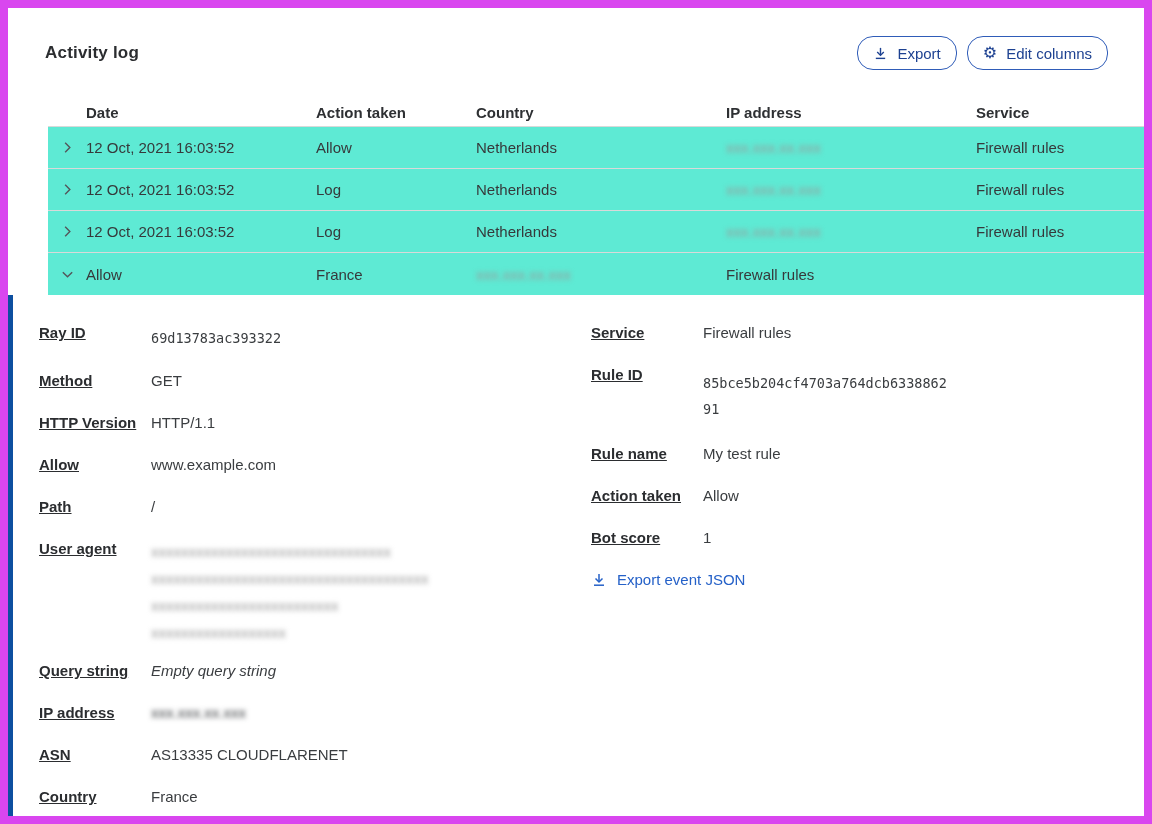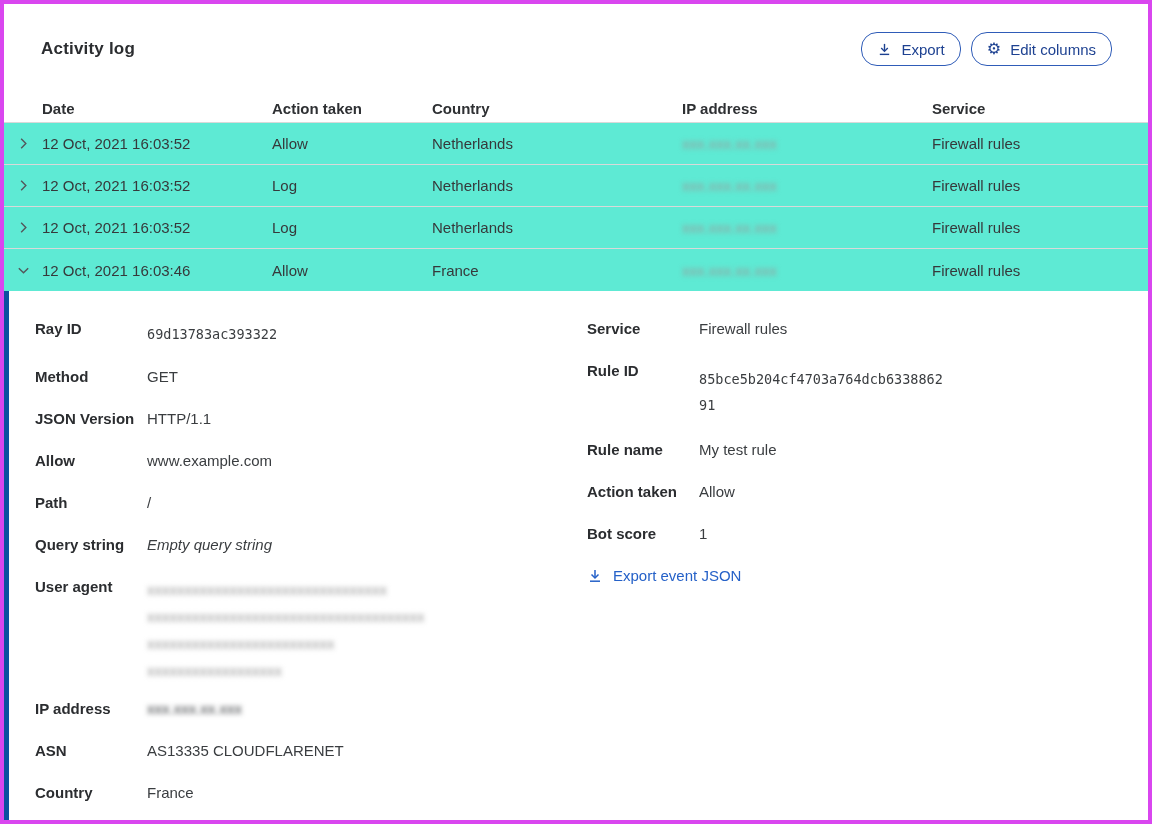--- a/index.html
+++ b/index.html
@@ -4,21 +4,21 @@
 <style>
   * { box-sizing: border-box; }
   html, body { margin: 0; padding: 0; background: #fff; }
   body {
     width: 1152px; height: 824px;
     font-family: "Liberation Sans", sans-serif;
     color: #35373a;
   }
   .window {
     width: 1152px; height: 824px;
-    border: 4px solid #d946ef;
+    border: 8px solid #d946ef;
     background: #fff;
     display: flex; flex-direction: column;
     overflow: hidden;
   }
   
   .topbar {
     height: 90px; flex: none;
     display: flex; align-items: center; justify-content: space-between;
     padding: 0 36px 0 37px;
   }
@@ -34,20 +34,21 @@
     color: #1d4191; font-size: 15px; font-family: inherit;
     cursor: pointer;
   }
   .btn svg { display: block; }
   .gear-glyph { font-family: "DejaVu Sans", sans-serif; font-size: 16px; line-height: 1; }
   
   .grid {
     display: grid;
     grid-template-columns: 38px 230px 160px 250px 250px 1fr;
     align-items: center;
+    margin-left: 40px;
   }
   .thead {
     height: 29px; flex: none;
     border-bottom: 1px solid #d9d9d9;
     font-size: 15px; font-weight: 700; color: #2e3033;
   }
   .row {
     height: 42px; flex: none;
     border-bottom: 1px solid #d9d9d9;
     font-size: 15px; color: #36393b;
@@ -65,21 +66,21 @@
   .detail {
     flex: 1;
     border-left: 5px solid #0d4fa0;
     padding: 27px 36px 0 26px;
     display: flex;
     overflow: hidden;
   }
   .col-left  { width: 552px; flex: none; }
   .col-right { flex: 1; }
   .field { display: flex; margin-bottom: 21px; line-height: 21px; font-size: 15px; }
-  .field .lbl { width: 112px; flex: none; font-weight: 700; color: #2b2d30; }
+  .field .lbl { width: 112px; flex: none; font-weight: 700; color: #2b2d30; text-decoration: underline; }
   .field .val { color: #3a3d40; }
   .mono {
     font-family: "DejaVu Sans Mono", monospace;
     font-size: 13.5px; color: #595b5e; margin-top: 6px;
   }
   .ruleid { width: 248px; word-break: break-all; line-height: 26px; }
   .italic { font-style: italic; color: #58595b; }
   .field-ua { margin-bottom: 14px; }
   .ua-line { line-height: 27px; font-size: 15px; }
   .export-link {
@@ -161,62 +162,61 @@
     <div class="cell redacted">xxx.xxx.xx.xxx</div>
     <div class="cell">Firewall rules</div>
   </div>
 
   <div class="grid row expanded">
     <div class="cell chev">
       <svg width="15" height="15" viewBox="0 0 16 16" fill="none" stroke="#54565a" stroke-width="1.5">
           <path d="M3 5.5l5 5 5-5"></path>
         </svg>
     </div>
-    <div class="cell">12 Oct, 2021 16:03:46</div>
     <div class="cell">Allow</div>
     <div class="cell">France</div>
     <div class="cell redacted">xxx.xxx.xx.xxx</div>
     <div class="cell">Firewall rules</div>
   </div>
 
   <div class="detail">
 
     <div class="col-left">
       <div class="field">
         <div class="lbl">Ray ID</div>
         <div class="val mono">69d13783ac393322</div>
       </div>
       <div class="field">
         <div class="lbl">Method</div>
         <div class="val">GET</div>
       </div>
       <div class="field">
-        <div class="lbl">JSON Version</div>
+        <div class="lbl">HTTP Version</div>
         <div class="val">HTTP/1.1</div>
       </div>
       <div class="field">
         <div class="lbl">Allow</div>
         <div class="val">www.example.com</div>
       </div>
       <div class="field">
         <div class="lbl">Path</div>
         <div class="val">/</div>
-      </div>
-      <div class="field">
-        <div class="lbl">Query string</div>
-        <div class="val italic">Empty query string</div>
       </div>
       <div class="field field-ua">
         <div class="lbl">User agent</div>
         <div class="val">
           <div class="ua-line redacted">xxxxxxxxxxxxxxxxxxxxxxxxxxxxxxxx</div>
           <div class="ua-line redacted">xxxxxxxxxxxxxxxxxxxxxxxxxxxxxxxxxxxxx</div>
           <div class="ua-line redacted">xxxxxxxxxxxxxxxxxxxxxxxxx</div>
           <div class="ua-line redacted">xxxxxxxxxxxxxxxxxx</div>
         </div>
+      </div>
+      <div class="field">
+        <div class="lbl">Query string</div>
+        <div class="val italic">Empty query string</div>
       </div>
       <div class="field">
         <div class="lbl">IP address</div>
         <div class="val redacted">xxx.xxx.xx.xxx</div>
       </div>
       <div class="field">
         <div class="lbl">ASN</div>
         <div class="val">AS13335 CLOUDFLARENET</div>
       </div>
       <div class="field">

